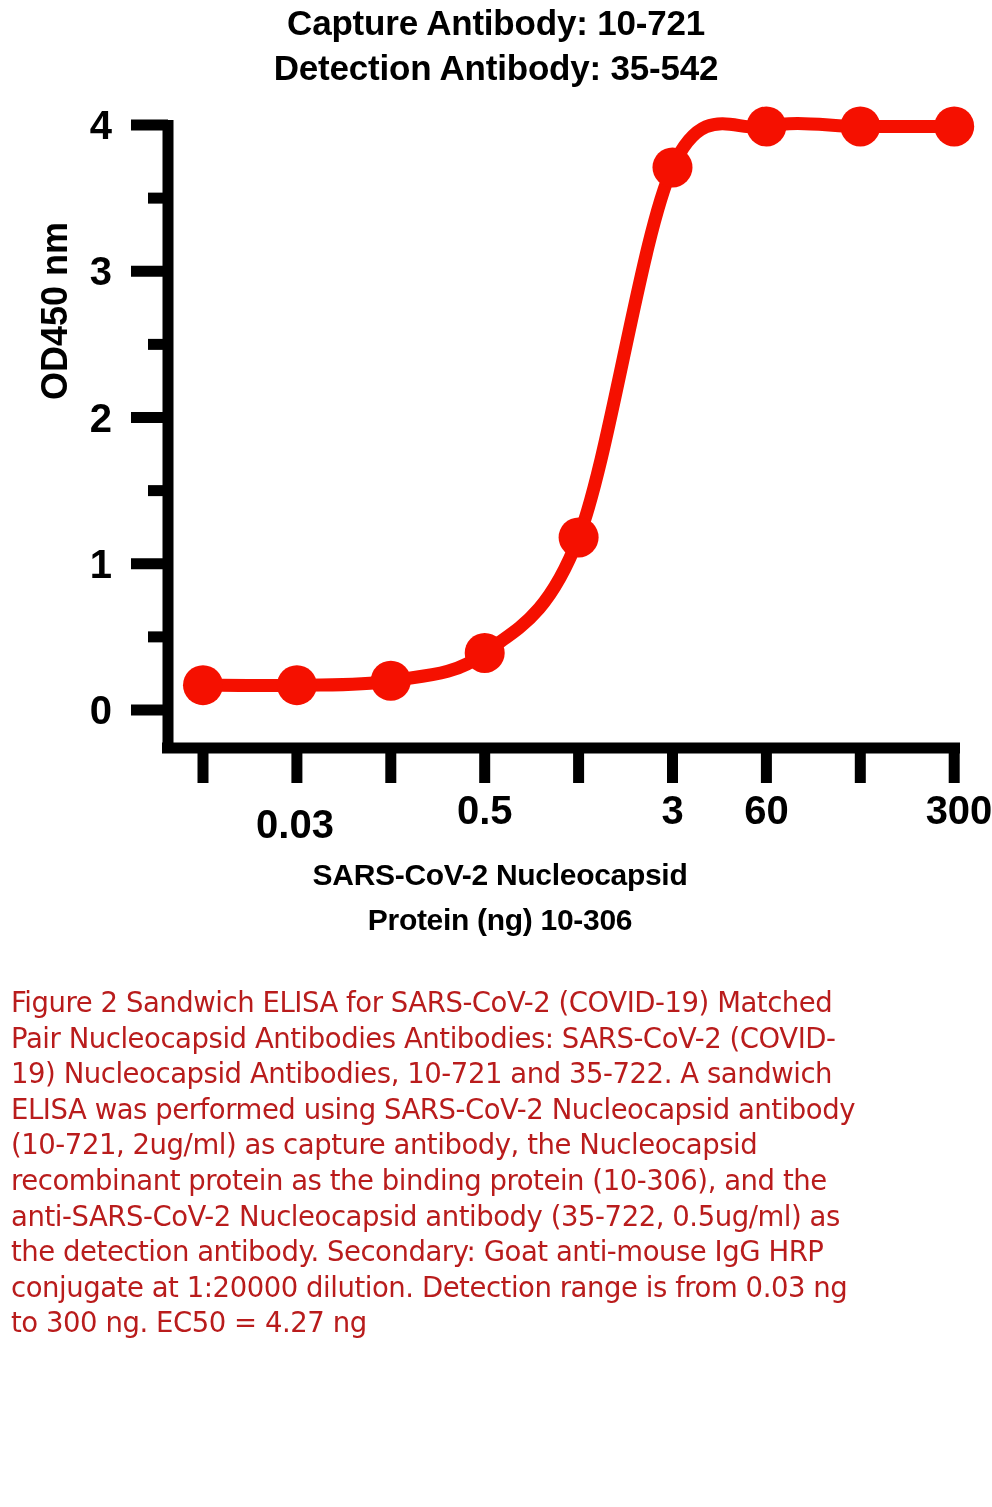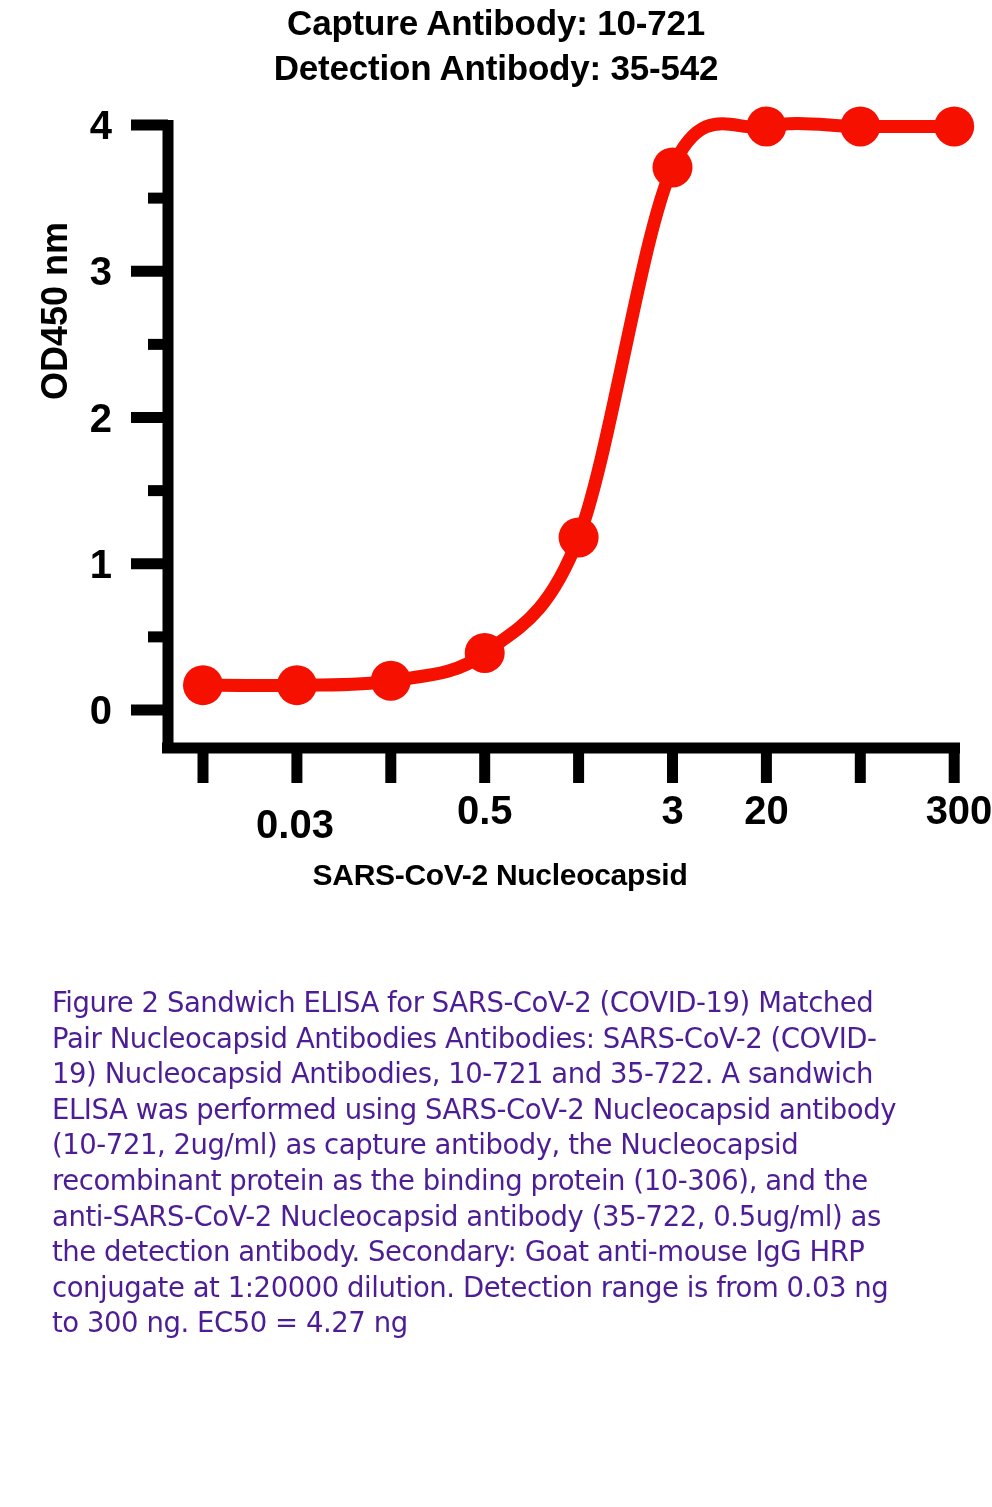--- a/index.html
+++ b/index.html
@@ -90,23 +90,22 @@
 
   
   #caption {
     position: absolute;
     left: 11px;
     top: 985px;
     width: 850px;
     font-size: 27.5px;
     line-height: 35.6px;
     font-family: "DejaVu Sans", sans-serif;
-    color: #4c1d95;
+    color: #b91c1c;
     letter-spacing: -0.45px;
-    margin-left: 41px;
   }
   #caption p { margin: 0; }
 </style>
 </head>
 <body>
 
 <div id="figure">
 
   <div class="chart-title">
     <span class="line1">Capture Antibody: 10-721</span>
@@ -152,31 +151,32 @@
         <circle cx="766.4000000000001" cy="126.46249999999998" r="20" fill="#F51000"></circle>
         <circle cx="860.3000000000001" cy="126.46249999999998" r="20" fill="#F51000"></circle>
         <circle cx="954.2" cy="126.46249999999998" r="20" fill="#F51000"></circle>
       </g>
   </svg>
 
   <div id="x-tick-labels">
       <div class="tick-label-x" style="left: 295px; top: 788px; margin-top: 14px;">0.03</div>
       <div class="tick-label-x" style="left: 484.7px; top: 788px;">0.5</div>
       <div class="tick-label-x" style="left: 672.5px; top: 788px;">3</div>
-      <div class="tick-label-x" style="left: 766.4px; top: 788px;">20</div>
+      <div class="tick-label-x" style="left: 766.4px; top: 788px;">60</div>
       <div class="tick-label-x" style="left: 959px; top: 788px;">300</div>
     </div>
   <div id="y-tick-labels">
       <div class="tick-label-y" style="left: 62px; top: 710px;">0</div>
       <div class="tick-label-y" style="left: 62px; top: 563.75px;">1</div>
       <div class="tick-label-y" style="left: 62px; top: 417.5px;">2</div>
       <div class="tick-label-y" style="left: 62px; top: 271.25px;">3</div>
       <div class="tick-label-y" style="left: 62px; top: 125px;">4</div>
     </div>
 
   <div class="axis-label-x">
     <span>SARS-CoV-2 Nucleocapsid</span><br>
+    <span>Protein (ng) 10-306</span>
   </div>
 </div>
 
 <div id="caption">
   <p>Figure 2 Sandwich ELISA for SARS-CoV-2 (COVID-19) Matched Pair Nucleocapsid Antibodies Antibodies: SARS-CoV-2 (COVID-19) Nucleocapsid Antibodies, 10-721 and 35-722. A sandwich ELISA was performed using SARS-CoV-2 Nucleocapsid antibody (10-721, 2ug/ml) as capture antibody, the Nucleocapsid recombinant protein as the binding protein (10-306), and the anti-SARS-CoV-2 Nucleocapsid antibody (35-722, 0.5ug/ml) as the detection antibody. Secondary: Goat anti-mouse IgG HRP conjugate at 1:20000 dilution. Detection range is from 0.03 ng to 300 ng. EC50 = 4.27 ng</p>
 </div>
 
 </body></html>

